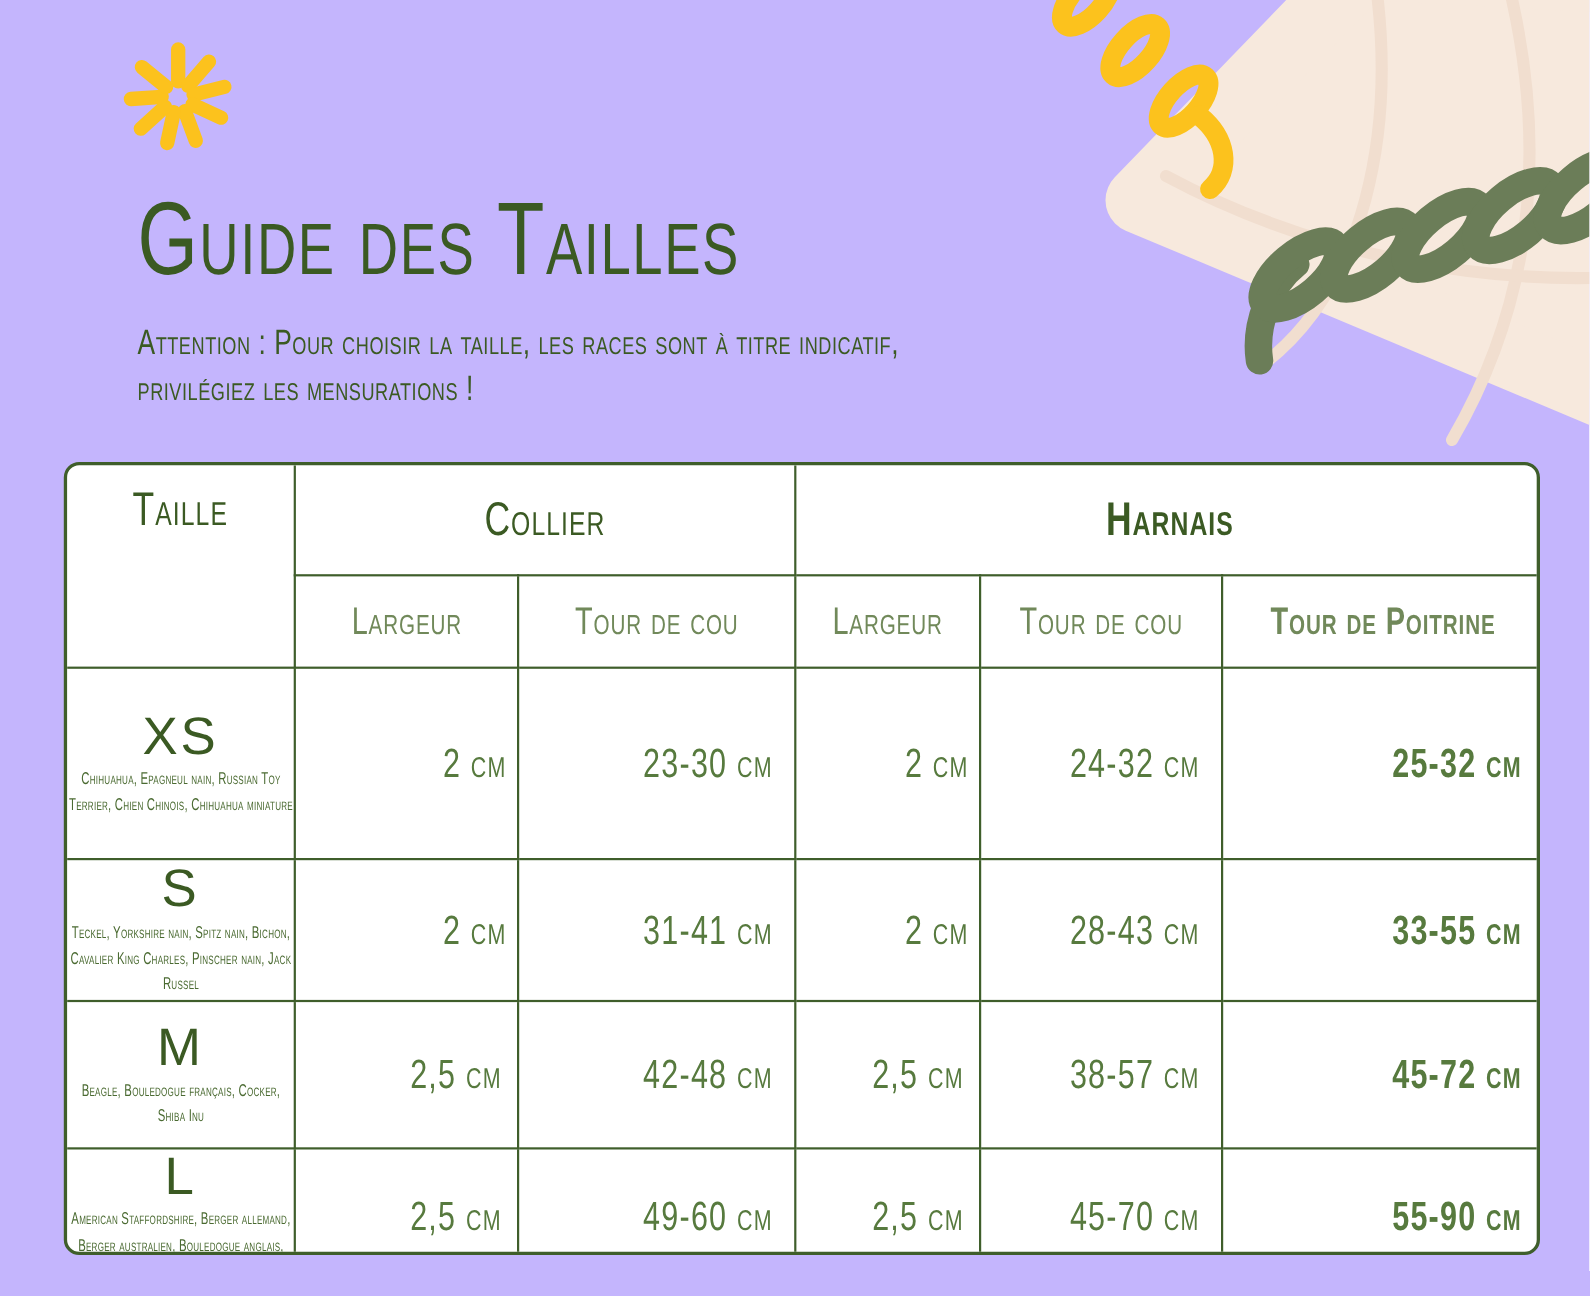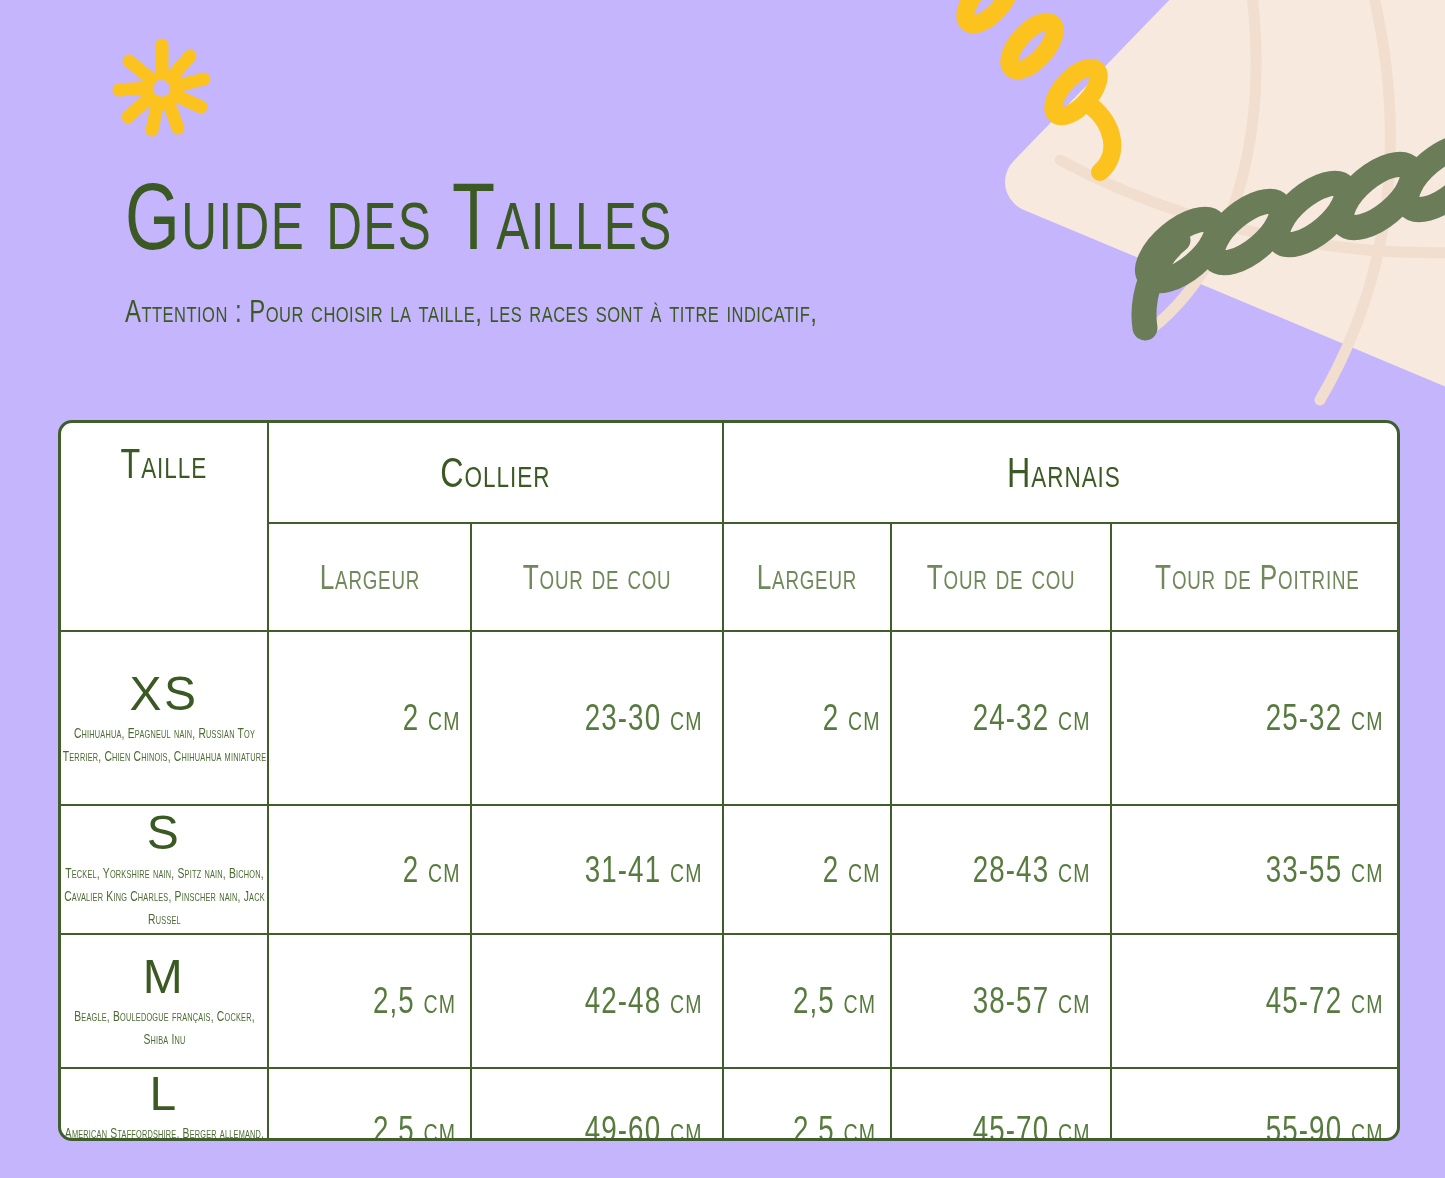--- a/index.html
+++ b/index.html
@@ -23,21 +23,21 @@
 
   
   .tbl-wrap { position:absolute; left:58px; top:420px; width:1342px; height:721px;
               border:3px solid #3f5e2b; border-radius:14px; overflow:hidden; background:#fff; }
   table { width:100%; height:100%; border-collapse:collapse; table-layout:fixed; }
   th, td { border:2.5px solid #3f5e2b; text-align:center; vertical-align:middle;
            font-weight:400; padding:0; overflow:hidden; }
   tr:first-child th { border-top:0; }
   tr:last-child td { border-bottom:0; }
   th:first-child, td:first-child { border-left:0; }
-  th:last-child, td:last-child { border-right:0; }
+  th:last-child, td:last-child { border-right:0;font-weight:bold; }
 
   .h-main  { font-size:43px; color:#3b5a23; letter-spacing:0.03em; }
   .h-taille{ vertical-align:top; padding-top:16px; }
   .h-sub   { font-size:35px; color:#71895a; letter-spacing:0.03em; }
   .val     { font-size:37px; color:#577a3e; letter-spacing:0.04em;text-align:right; }
   .size-letter { font-size:48px; line-height:1.05; color:#3b5a23; letter-spacing:0.05em; }
   .breeds  { display:block; width:150%; margin-left:-25%; transform:scaleX(0.667);
              transform-origin:center top; font-size:15.5px; line-height:1.5;
              color:#4a6a31; letter-spacing:0.02em; margin-top:2px; }
 </style>
@@ -80,39 +80,40 @@
       <line x1="43" y1="64" x2="21" y2="84"></line>
       <line x1="40" y1="55" x2="12" y2="57"></line>
       <line x1="44" y1="46" x2="22" y2="28"></line>
     </g>
   </svg>
 
   <h1 class="title sc"><span class="cxl">Guide des Tailles</span></h1>
 
   <div class="subtitle sc">
     <div><span class="cxl">Attention : Pour choisir la taille, les races sont à titre indicatif,</span></div>
+    <div><span class="cxl">privilégiez les mensurations !</span></div>
   </div>
 
   <div class="tbl-wrap">
     <table class="sc">
       <colgroup>
         <col style="width:207px">
           <col style="width:203px">
           <col style="width:252px">
         <col style="width:168px">
           <col style="width:220px">
           <col style="width:292px">
       </colgroup>
       <tbody>
           <tr style="height:100px">
         <th rowspan="2" class="h-main h-taille"><span class="cxc">Taille</span></th>
         <th colspan="2" class="h-main"><span class="cxc">Collier</span></th>
         <th colspan="3" class="h-main"><span class="cxc">Harnais</span></th>
       </tr>
-      <tr style="height:108px">
+      <tr style="height:84px">
         <th class="h-sub"><span class="cxc">Largeur</span></th>
         <th class="h-sub"><span class="cxc">Tour de cou</span></th>
         <th class="h-sub"><span class="cxc">Largeur</span></th>
         <th class="h-sub"><span class="cxc">Tour de cou</span></th>
         <th class="h-sub"><span class="cxc">Tour de Poitrine</span></th>
       </tr>
 
       <tr style="height:174px">
         <td>
           <div class="size-letter">XS</div>

